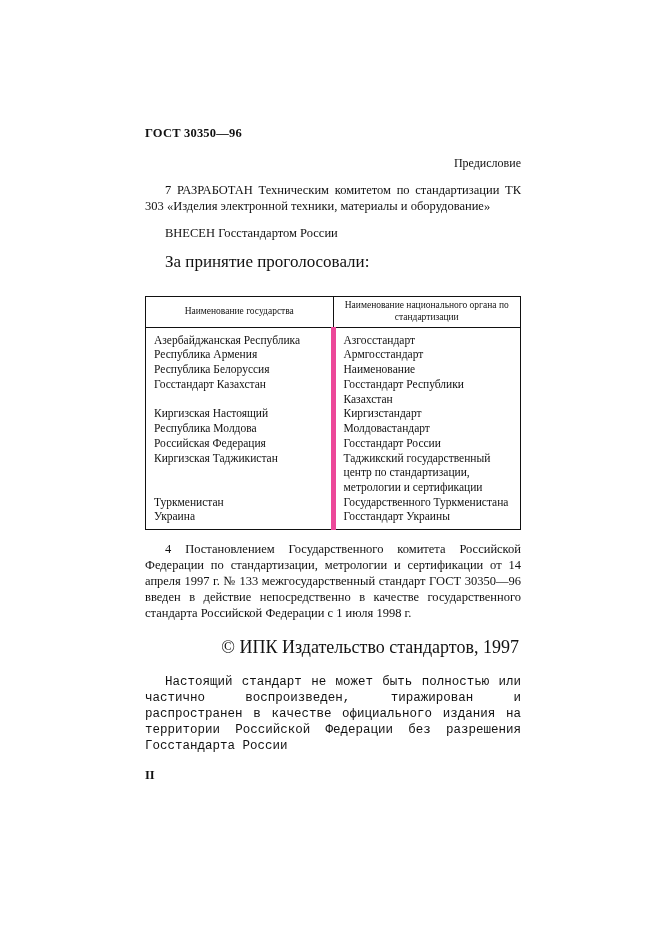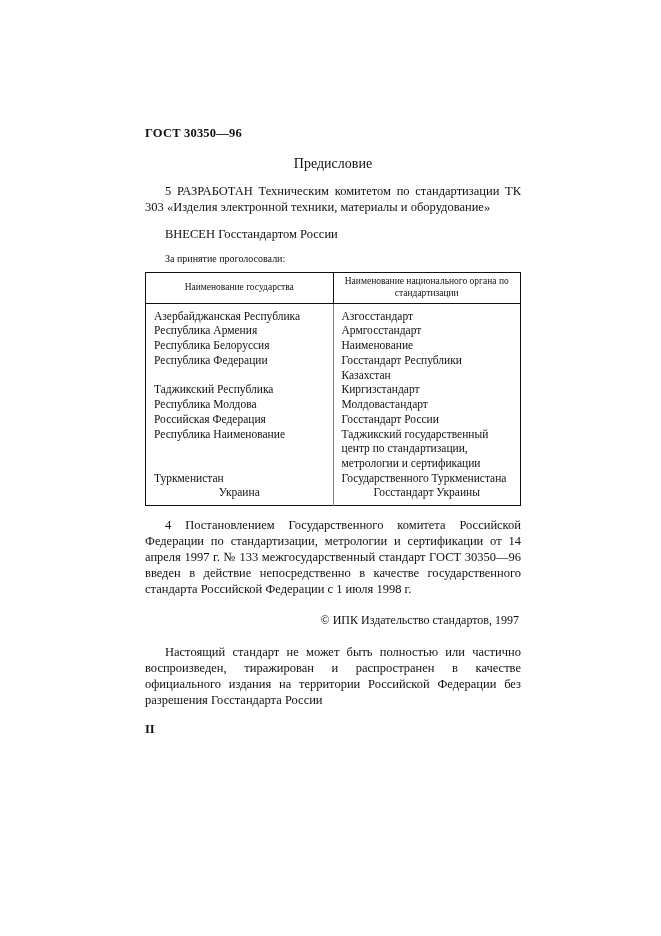--- a/index.html
+++ b/index.html
@@ -20,37 +20,37 @@
     height: 795px;
     padding: 126px 140px 63px 145px;
     background: #ffffff;
   }
   .doc-code {
     font-weight: bold;
     font-size: 12.5px;
     letter-spacing: 0.2px;
   }
   .preface-title {
-    text-align: center;
-    font-size: 14px;
+    text-align: right;
+    font-size: 12px;
     margin-top: 15px;
     margin-bottom: 6px;
   }
   .para {
     font-size: 12.5px;
     line-height: 1.28;
     text-align: justify;
     text-indent: 20px;
     margin: 11px 0 0 0;
   }
   .vote-intro {
-    font-size: 10px;
+    font-size: 17px;
     text-indent: 20px;
     margin-top: 11px;
-    margin-bottom: 8px;
+    margin-bottom: 24px;
   }
   table.vote-table {
     border-collapse: collapse;
     width: 100%;
     border: 1px solid #111111;
     table-layout: fixed;
   }
   table.vote-table th {
     border: 1px solid #111111;
     font-weight: normal;
@@ -60,51 +60,52 @@
     vertical-align: middle;
     padding: 3px 6px;
   }
   table.vote-table td {
     font-size: 11.5px;
     line-height: 1.28;
     vertical-align: top;
     padding: 0 8px;
   }
   table.vote-table td.col-country {
-    border-right: 1px solid #ec4899;
+    border-right: 5px solid #ec4899;
     width: 49%;
   }
   table.vote-table tbody tr.first td { padding-top: 5px; }
-  table.vote-table tbody tr.last td { padding-bottom: 5px; text-align: center; }
+  table.vote-table tbody tr.last td { padding-bottom: 5px; }
   .table-wrap { margin-top: 4px; }
   .copyright {
-    font-size: 12px;
+    font-size: 18px;
     text-align: right;
     margin-top: 16px;
     padding-right: 2px;
   }
   .restriction {
     margin-top: 16px;
+    font-family: Liberation Mono, monospace;
   }
   .page-number {
     font-size: 12.5px;
     margin-top: 14px;
     font-weight: bold;
   }
 </style>
 </head>
 <body>
 
 <div class="page">
 
   <div class="doc-code">ГОСТ 30350—96</div>
 
   <div class="preface-title">Предисловие</div>
 
-  <p class="para">5  РАЗРАБОТАН Техническим комитетом по стандартизации ТК 303 «Изделия электронной техники, материалы и оборудование»</p>
+  <p class="para">7  РАЗРАБОТАН Техническим комитетом по стандартизации ТК 303 «Изделия электронной техники, материалы и оборудование»</p>
 
   <p class="para">ВНЕСЕН  Госстандартом России</p>
 
 
   <div class="vote-intro">За принятие проголосовали:</div>
 
   <div class="table-wrap">
     <table class="vote-table">
       <thead>
         <tr>
@@ -119,37 +120,37 @@
         </tr>
         <tr>
           <td class="col-country">Республика Армения</td>
           <td class="col-org">Армгосстандарт</td>
         </tr>
         <tr>
           <td class="col-country">Республика Белоруссия</td>
           <td class="col-org">Наименование</td>
         </tr>
         <tr>
-          <td class="col-country">Республика Федерации</td>
+          <td class="col-country">Госстандарт Казахстан</td>
           <td class="col-org">Госстандарт Республики Казахстан</td>
         </tr>
         <tr>
-          <td class="col-country">Таджикский Республика</td>
+          <td class="col-country">Киргизская Настоящий</td>
           <td class="col-org">Киргизстандарт</td>
         </tr>
         <tr>
           <td class="col-country">Республика Молдова</td>
           <td class="col-org">Молдовастандарт</td>
         </tr>
         <tr>
           <td class="col-country">Российская Федерация</td>
           <td class="col-org">Госстандарт России</td>
         </tr>
         <tr>
-          <td class="col-country">Республика Наименование</td>
+          <td class="col-country">Киргизская Таджикистан</td>
           <td class="col-org">Таджикский государственный центр по стандартизации, метрологии и сертификации</td>
         </tr>
         <tr>
           <td class="col-country">Туркменистан</td>
           <td class="col-org">Государственного Туркменистана</td>
         </tr>
         <tr class="last">
           <td class="col-country">Украина</td>
           <td class="col-org">Госстандарт Украины</td>
         </tr>

